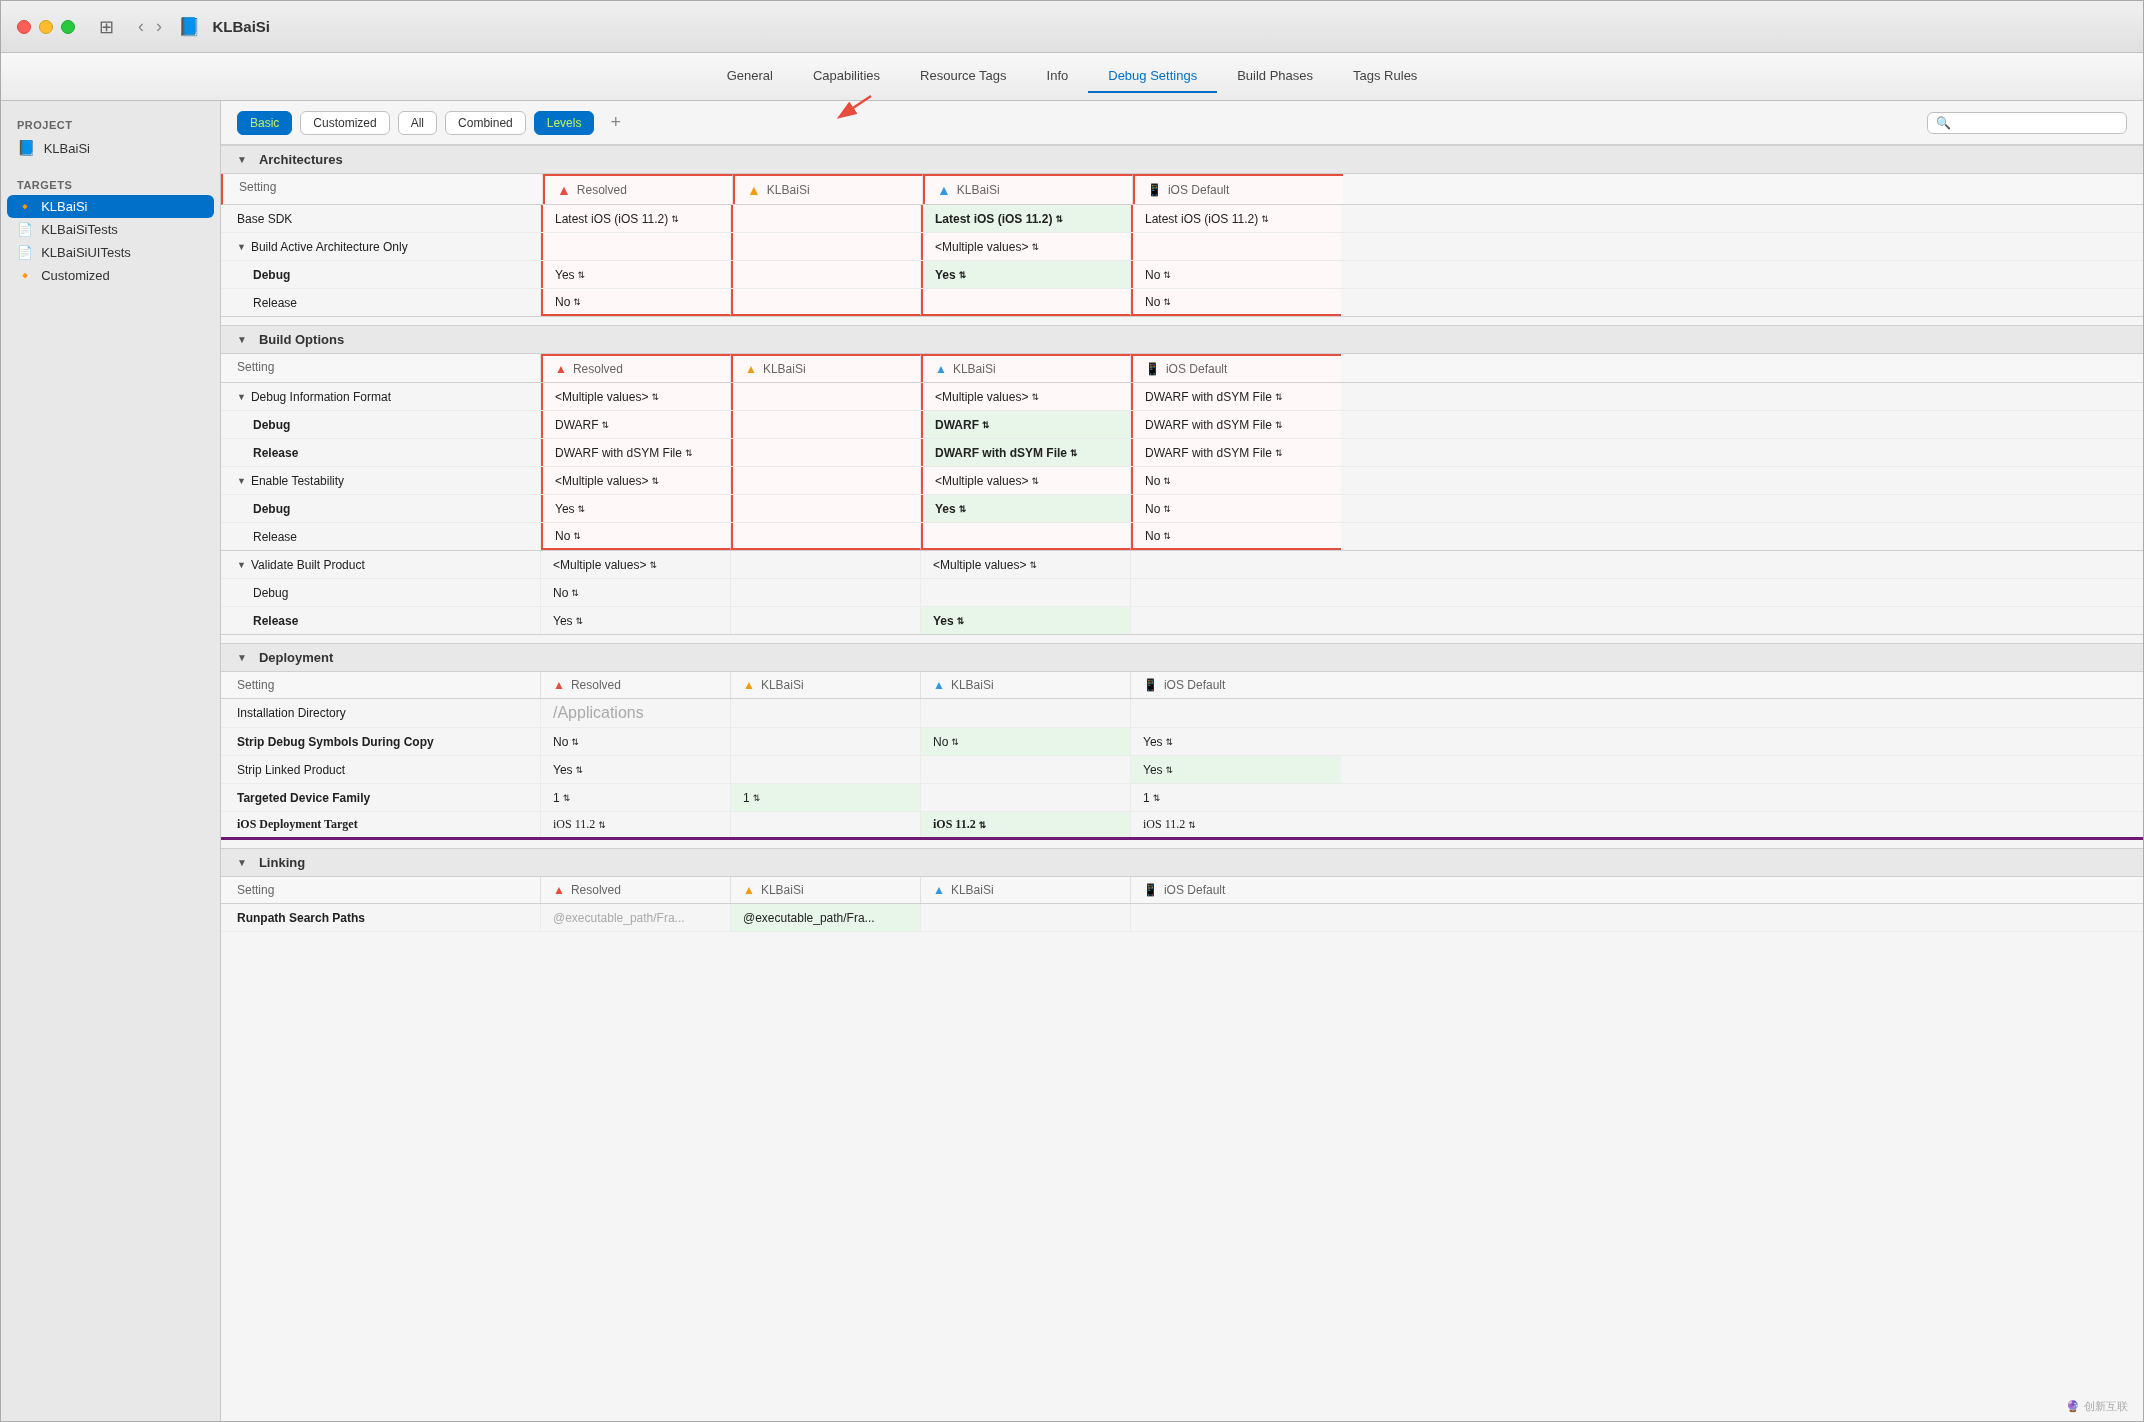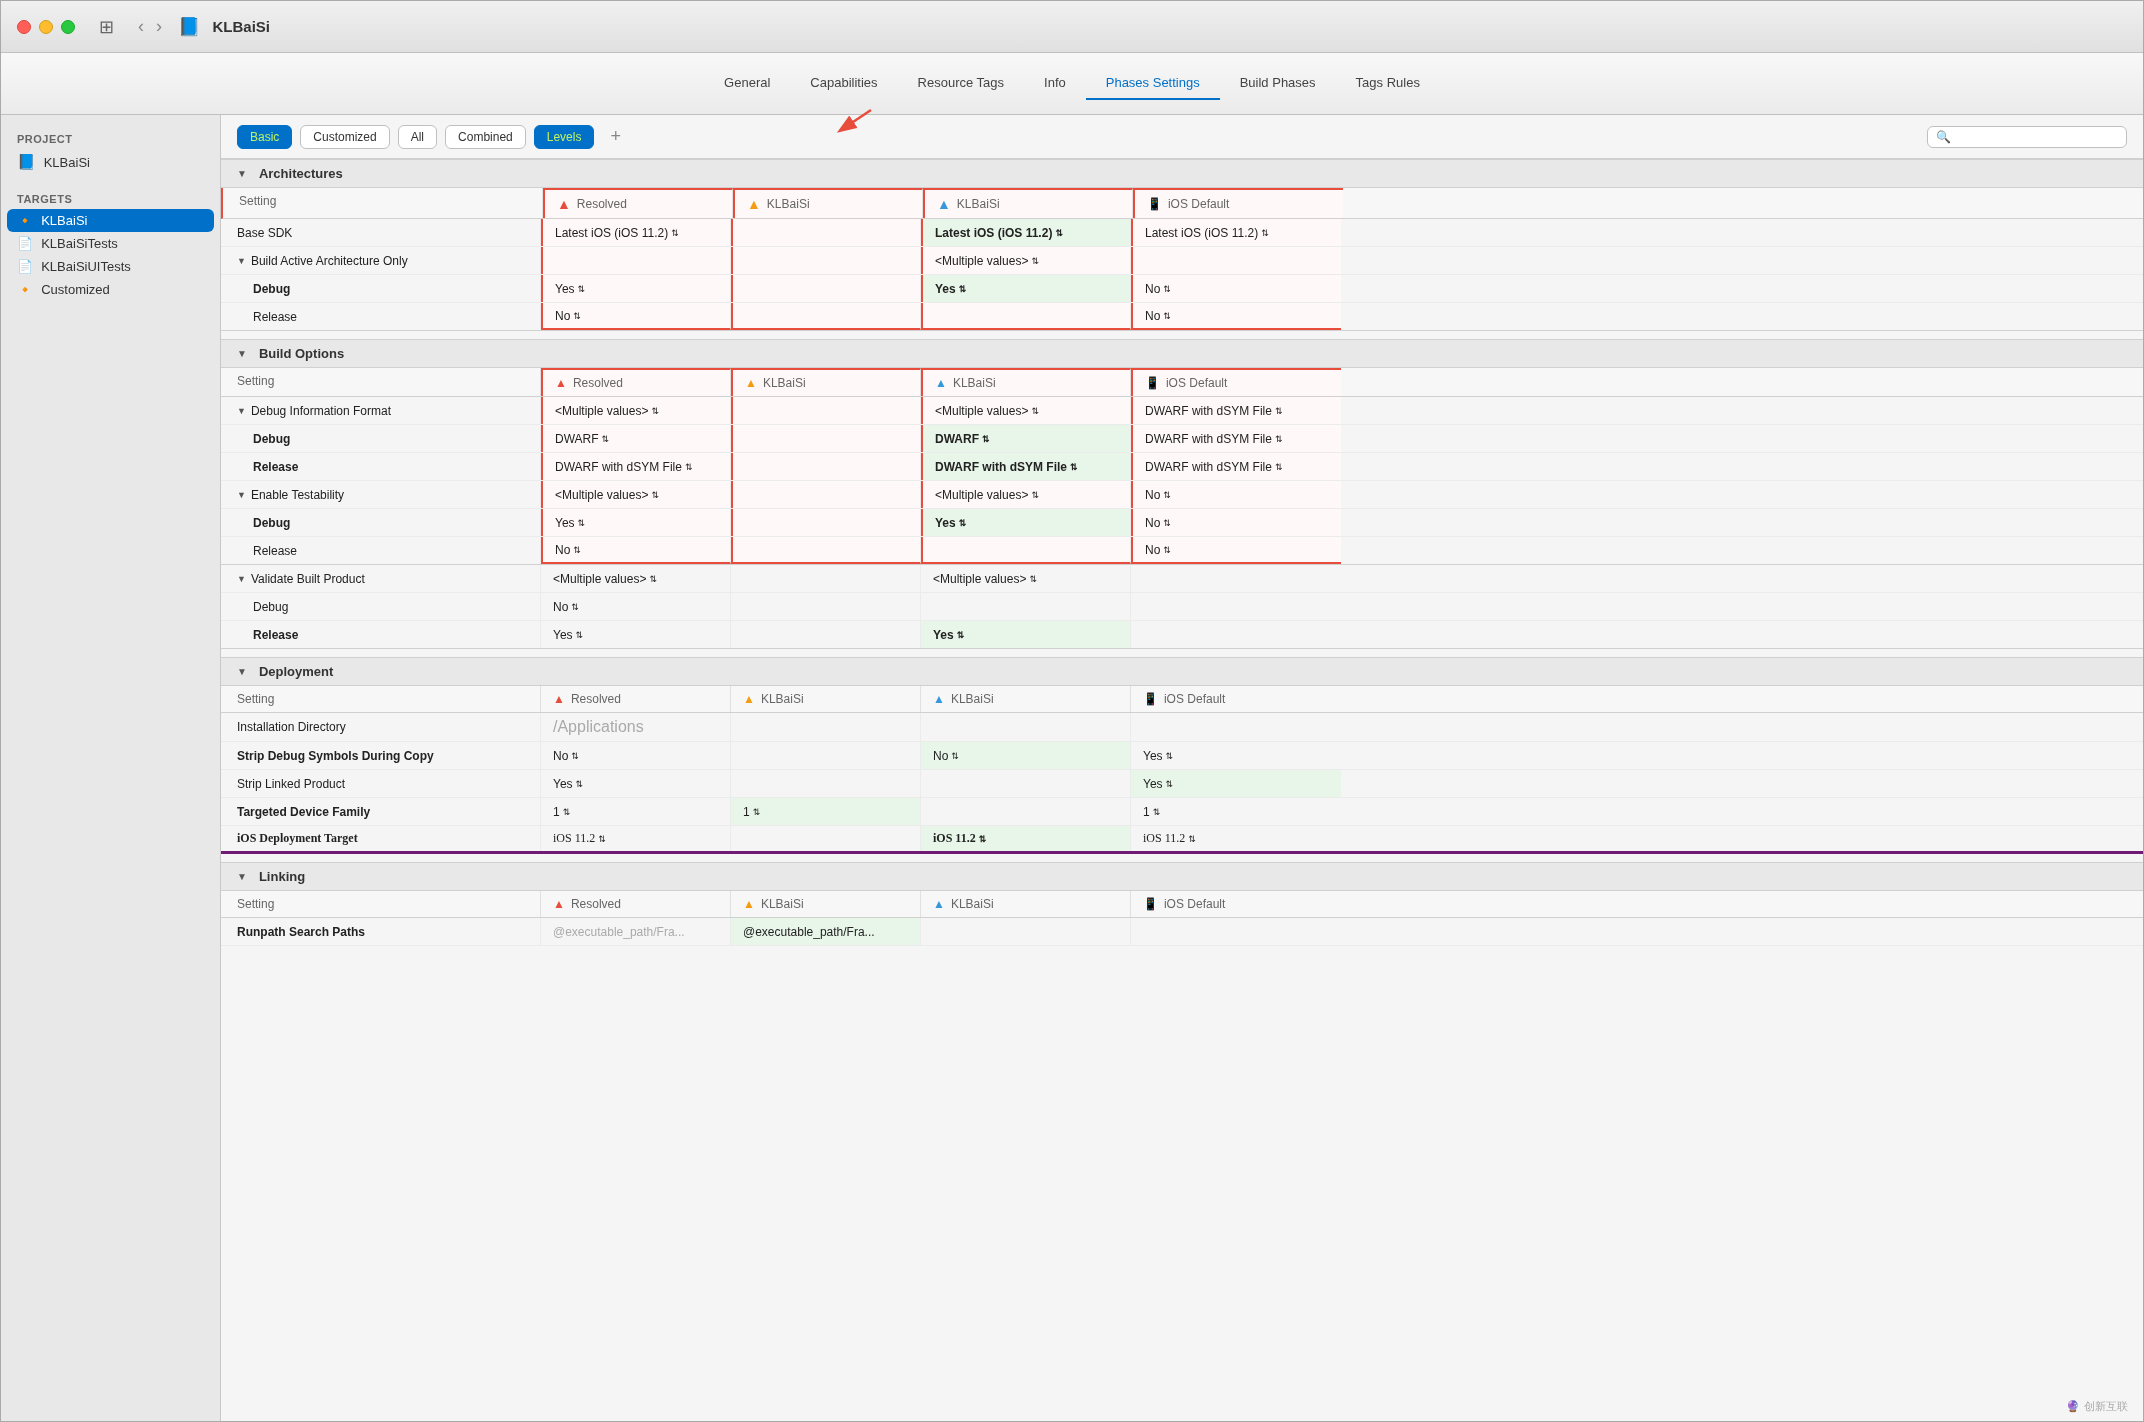--- a/index.html
+++ b/index.html
@@ -11,21 +11,21 @@
     .title-bar { height: 52px; background: linear-gradient(to bottom, #f0f0f0, #e0e0e0); border-bottom: 1px solid #c0c0c0; display: flex; align-items: center; padding: 0 16px; gap: 12px; }
     .window-controls { display: flex; gap: 8px; }
     .wc { width: 14px; height: 14px; border-radius: 50%; }
     .wc-red { background: #ff5f57; border: 1px solid #e0443e; }
     .wc-yellow { background: #febc2e; border: 1px solid #d4a017; }
     .wc-green { background: #28c840; border: 1px solid #1aab29; }
     .nav-arrows { display: flex; gap: 4px; margin-left: 8px; }
     .nav-btn { background: none; border: none; font-size: 18px; color: #888; cursor: pointer; padding: 0 4px; }
 
     
-    .tab-bar { height: 62px; background: linear-gradient(to bottom, #f8f8f8, #ebebeb); border-bottom: 1px solid #c0c0c0; display: flex; align-items: center; justify-content: center; gap: 0; position: relative; }
+    .tab-bar { height: 48px; background: linear-gradient(to bottom, #f8f8f8, #ebebeb); border-bottom: 1px solid #c0c0c0; display: flex; align-items: center; justify-content: center; gap: 0; position: relative; }
     .tab-item { padding: 8px 20px; font-size: 13px; color: #444; cursor: pointer; border-bottom: 2px solid transparent; }
     .tab-item.active { color: #0070c9; border-bottom: 2px solid #0070c9; font-weight: 500; }
 
     
     .content-area { display: flex; flex: 1; overflow: hidden; }
 
     
     .sidebar { width: 220px; background: #e8e8e8; border-right: 1px solid #c8c8c8; padding: 12px 0; flex-shrink: 0; }
     .sidebar-section-title { font-size: 11px; font-weight: 700; color: #666; text-transform: uppercase; padding: 6px 16px 4px; letter-spacing: 0.5px; }
     .sidebar-item { padding: 4px 16px; display: flex; align-items: center; gap: 8px; cursor: pointer; }
@@ -69,21 +69,21 @@
     </div>
     <span style="font-size:18px;">📘</span>
     <span style="font-size:15px; font-weight:600; color:#333;">KLBaiSi</span>
   </div>
 
   <div class="tab-bar" style="position:relative;">
     <div class="tab-item">General</div>
     <div class="tab-item">Capabilities</div>
     <div class="tab-item">Resource Tags</div>
     <div class="tab-item">Info</div>
-    <div class="tab-item active">Phases Settings</div>
+    <div class="tab-item active">Debug Settings</div>
     <div class="tab-item">Build Phases</div>
     <div class="tab-item">Tags Rules</div>
 
     <div style="position:absolute; bottom:-22px; left:820px; display:flex; flex-direction:column; align-items:center; z-index:10;">
       <svg width="60" height="28" viewBox="0 0 60 28">
         <line x1="50" y1="2" x2="20" y2="22" stroke="#e74c3c" stroke-width="2.5" marker-end="url(#arr)"></line>
         <defs>
           <marker id="arr" markerWidth="8" markerHeight="8" refX="6" refY="3" orient="auto">
             <path d="M0,0 L0,6 L8,3 z" fill="#e74c3c"></path>
           </marker>

